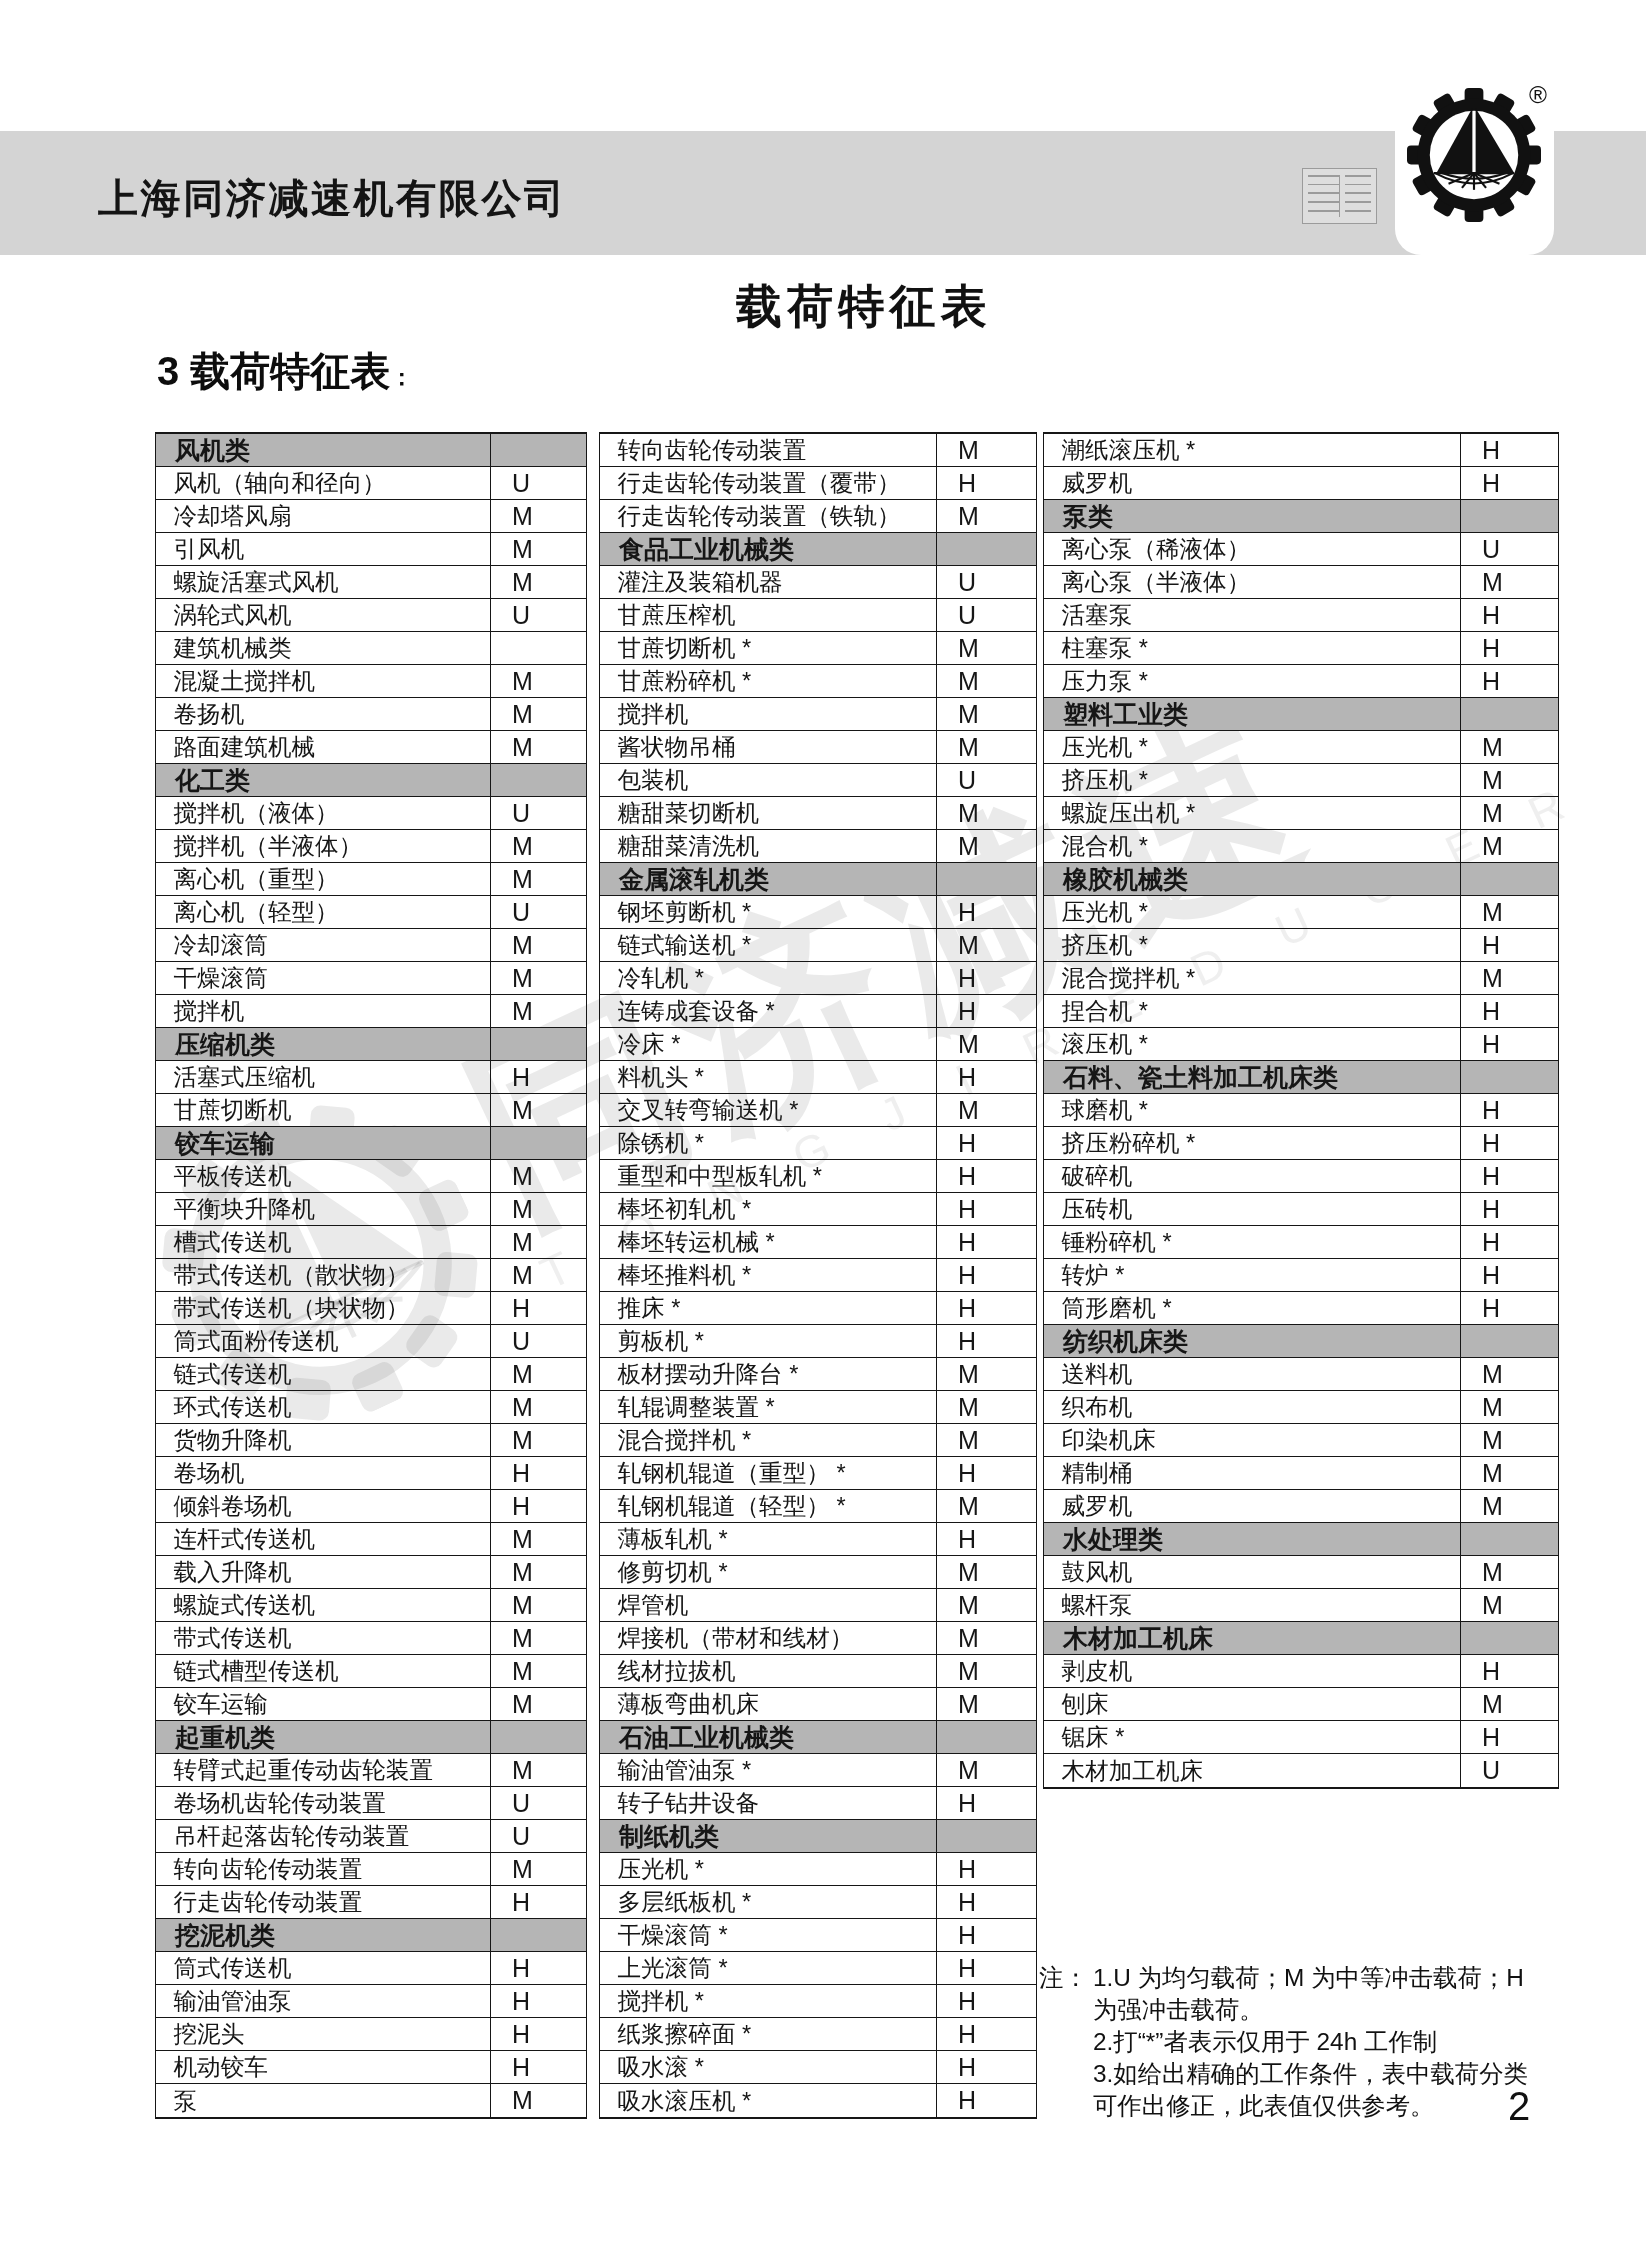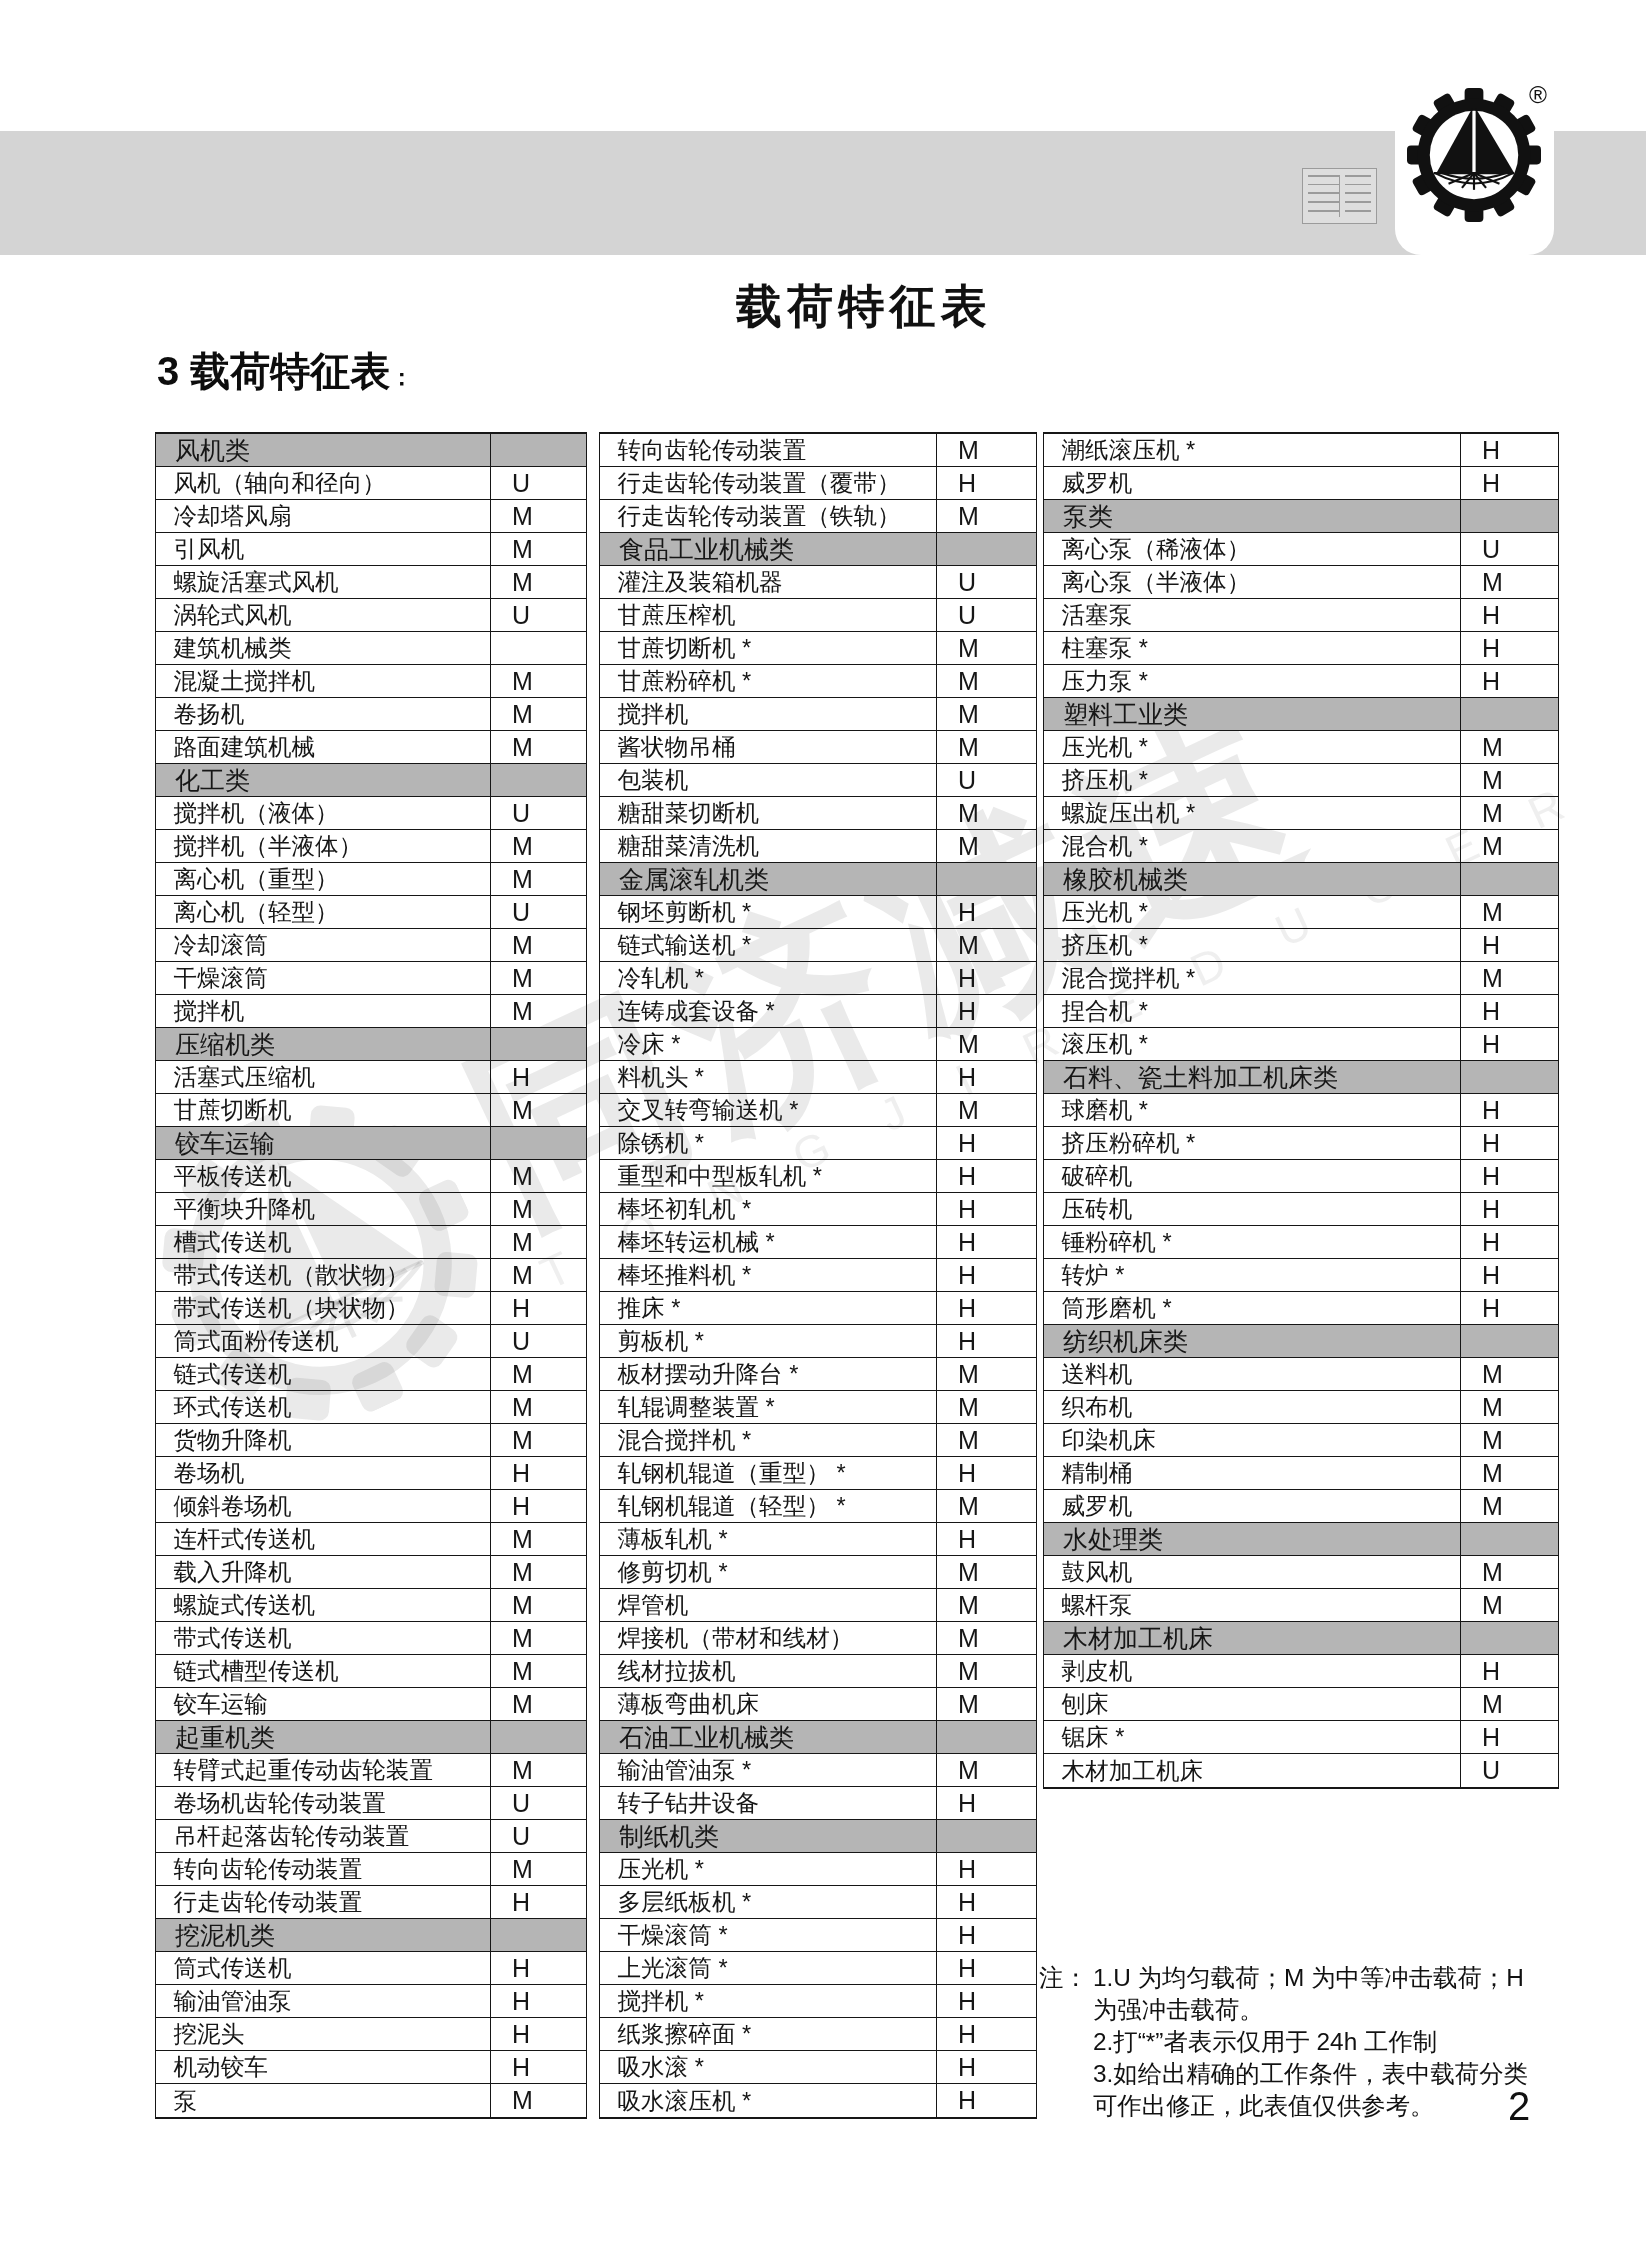--- a/index.html
+++ b/index.html
@@ -60,21 +60,21 @@
     height:33px;border-bottom:1.7px solid #161616;box-sizing:border-box;
     display:flex;align-items:stretch;
   }
   .trow:last-child{border-bottom:none;}
   .cell{display:flex;align-items:center;box-sizing:border-box;overflow:hidden;white-space:nowrap;}
   .cell.name{flex:1;padding-left:17.5px;font-size:23.6px;}
   .cell.val{width:96px;border-left:1.7px solid #161616;padding-left:21px;font-size:25px;}
   #table-col-1 .cell.val{width:100px;}
   #table-col-2 .cell.val{width:98px;}
   .trow.cat{background:#b5b5b5;}
-  .trow.cat .cell.name{font-weight:400;font-size:25px;padding-left:19px;}
+  .trow.cat .cell.name{font-weight:700;font-size:25px;padding-left:19px;}
   
   .notes{
     position:absolute;left:1039px;top:1962px;width:609px;display:flex;
     font-size:24.4px;line-height:32px;color:#111;z-index:1;
   }
   .notes .note-label{flex:0 0 auto;font-weight:400;}
   .notes .note-lines{flex:1;margin-left:5.2px;}
   .notes .note-line{white-space:nowrap;}
   
   .page-number{position:absolute;left:1508px;top:2084px;font-size:40px;color:#111;z-index:1;}
@@ -121,20 +121,21 @@
     <svg class="wm-gear" viewBox="0 0 360 360" width="314" height="314">
         <use href="#gear-logo"></use>
       </svg>
     <div class="wm-text">
       <span class="wm-cjk">同济减速</span>
       <span class="wm-latin">T O N G J I  R E D U C E R</span>
     </div>
   </div>
 
   <div class="band"></div>
+  <div class="company">上海同济减速机有限公司</div>
   <div class="pages-icon">
     <div class="pg"></div>
     <div class="pg"></div>
   </div>
   <div class="logo-box">
     <svg class="logo-svg" viewBox="0 0 154 154" width="134" height="134">
         <use href="#gear-logo"></use>
       </svg>
     <span class="reg-mark">®</span>
   </div>

